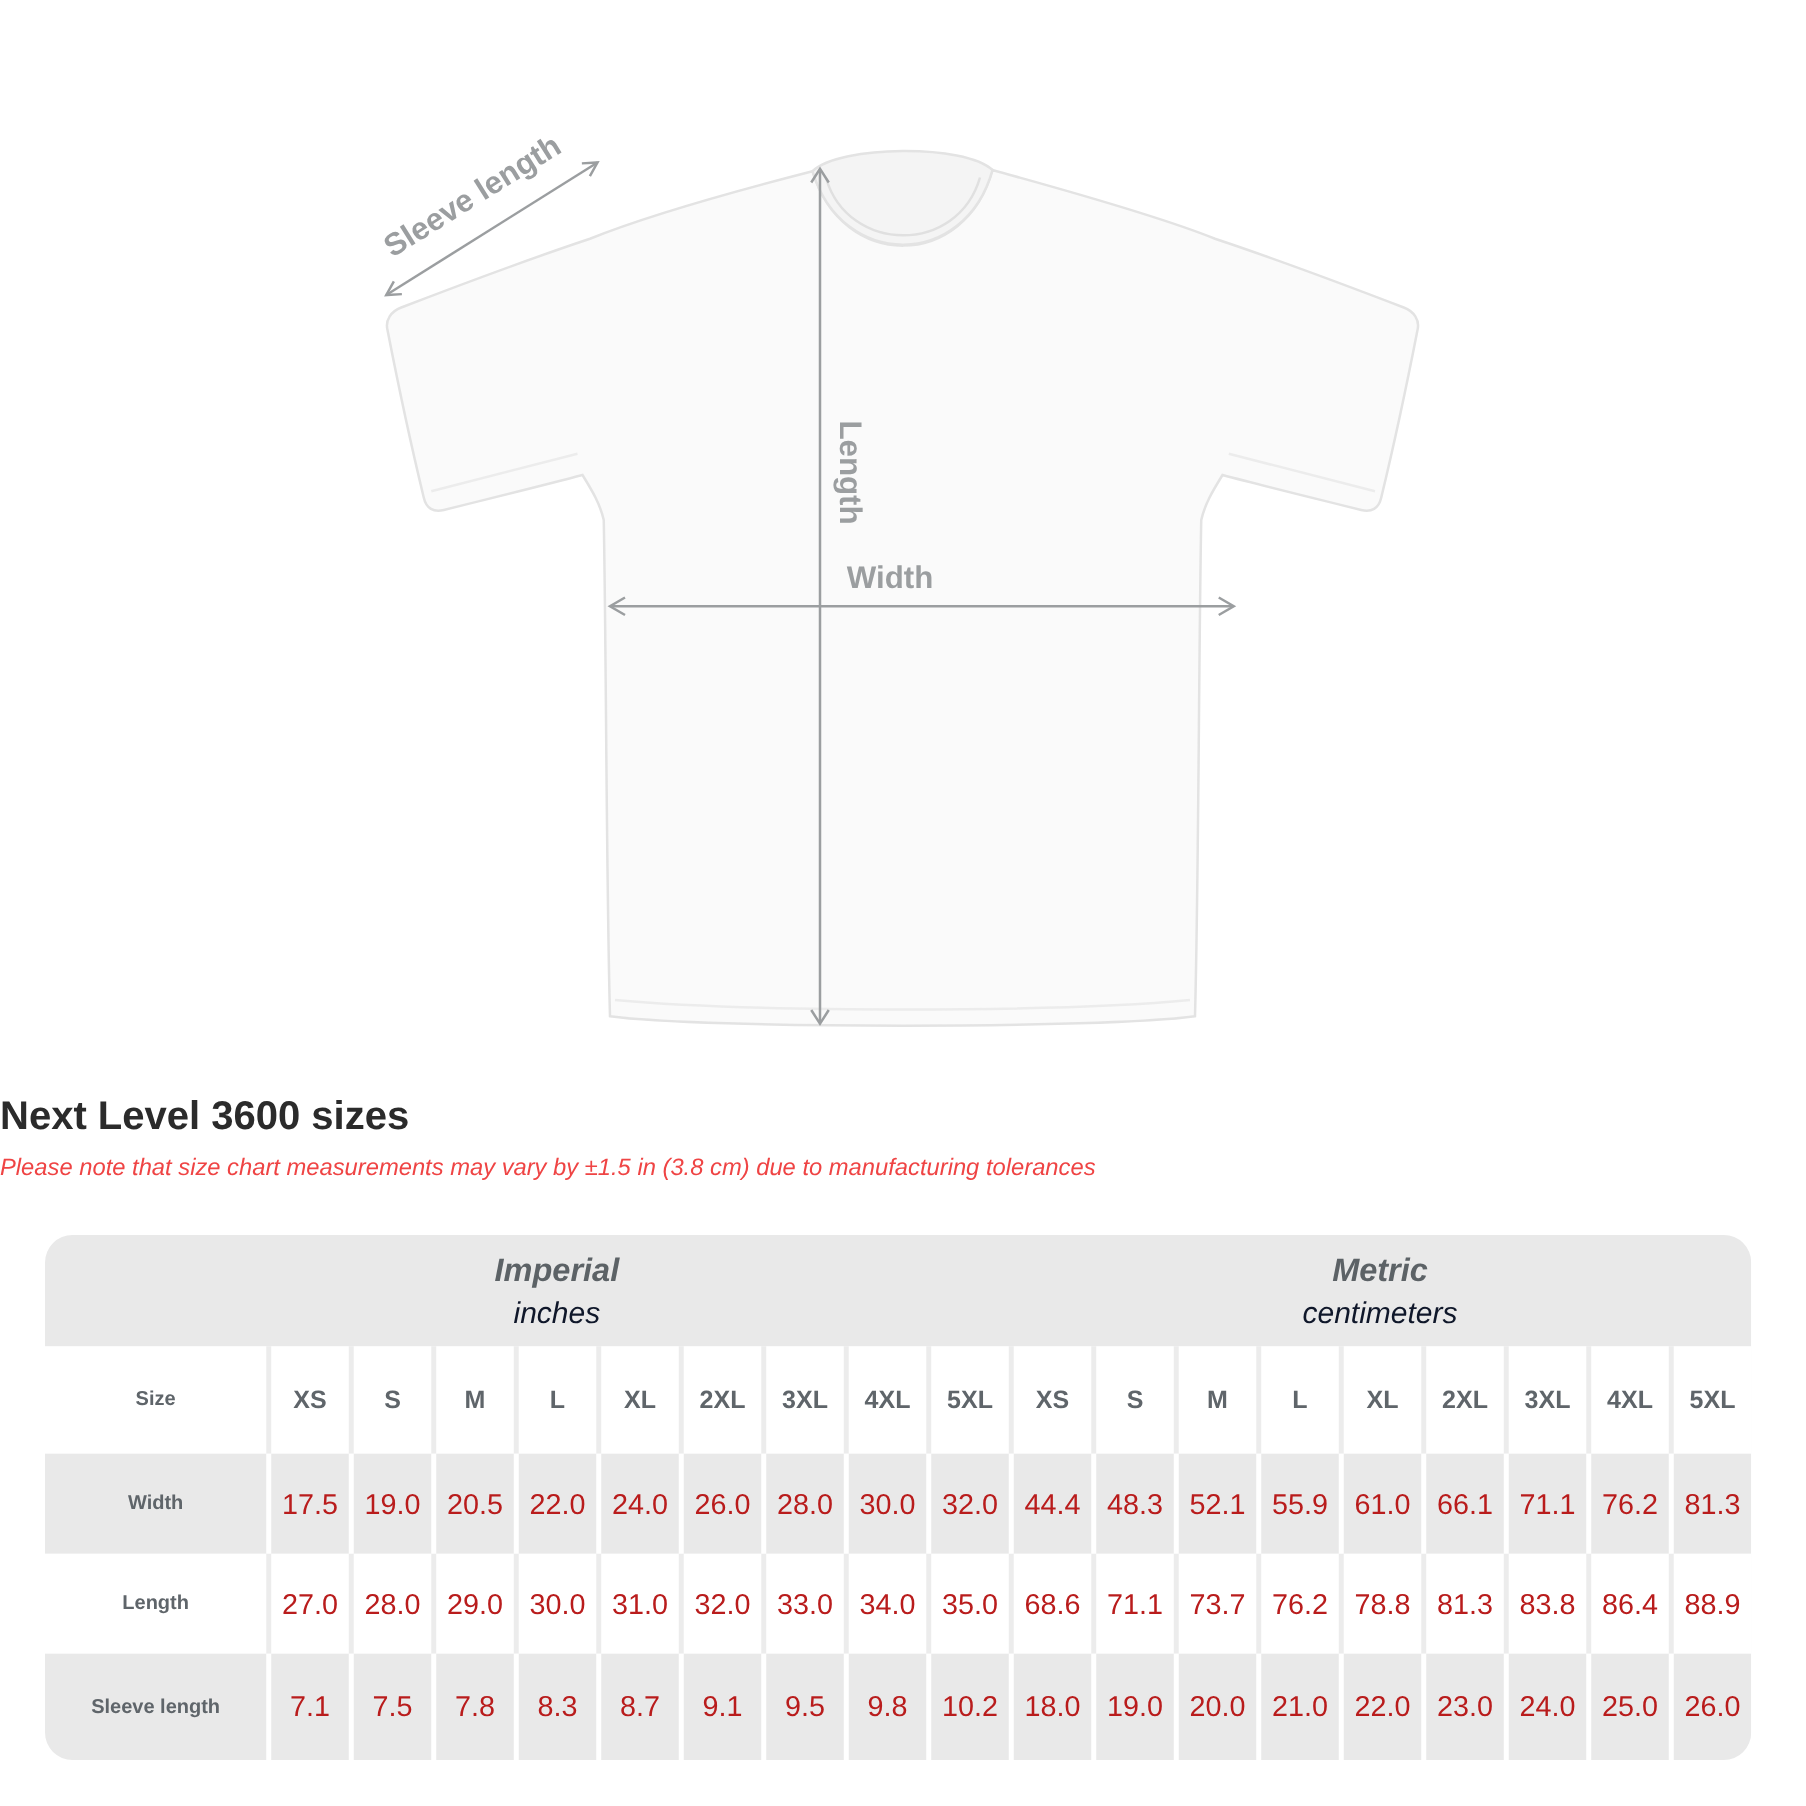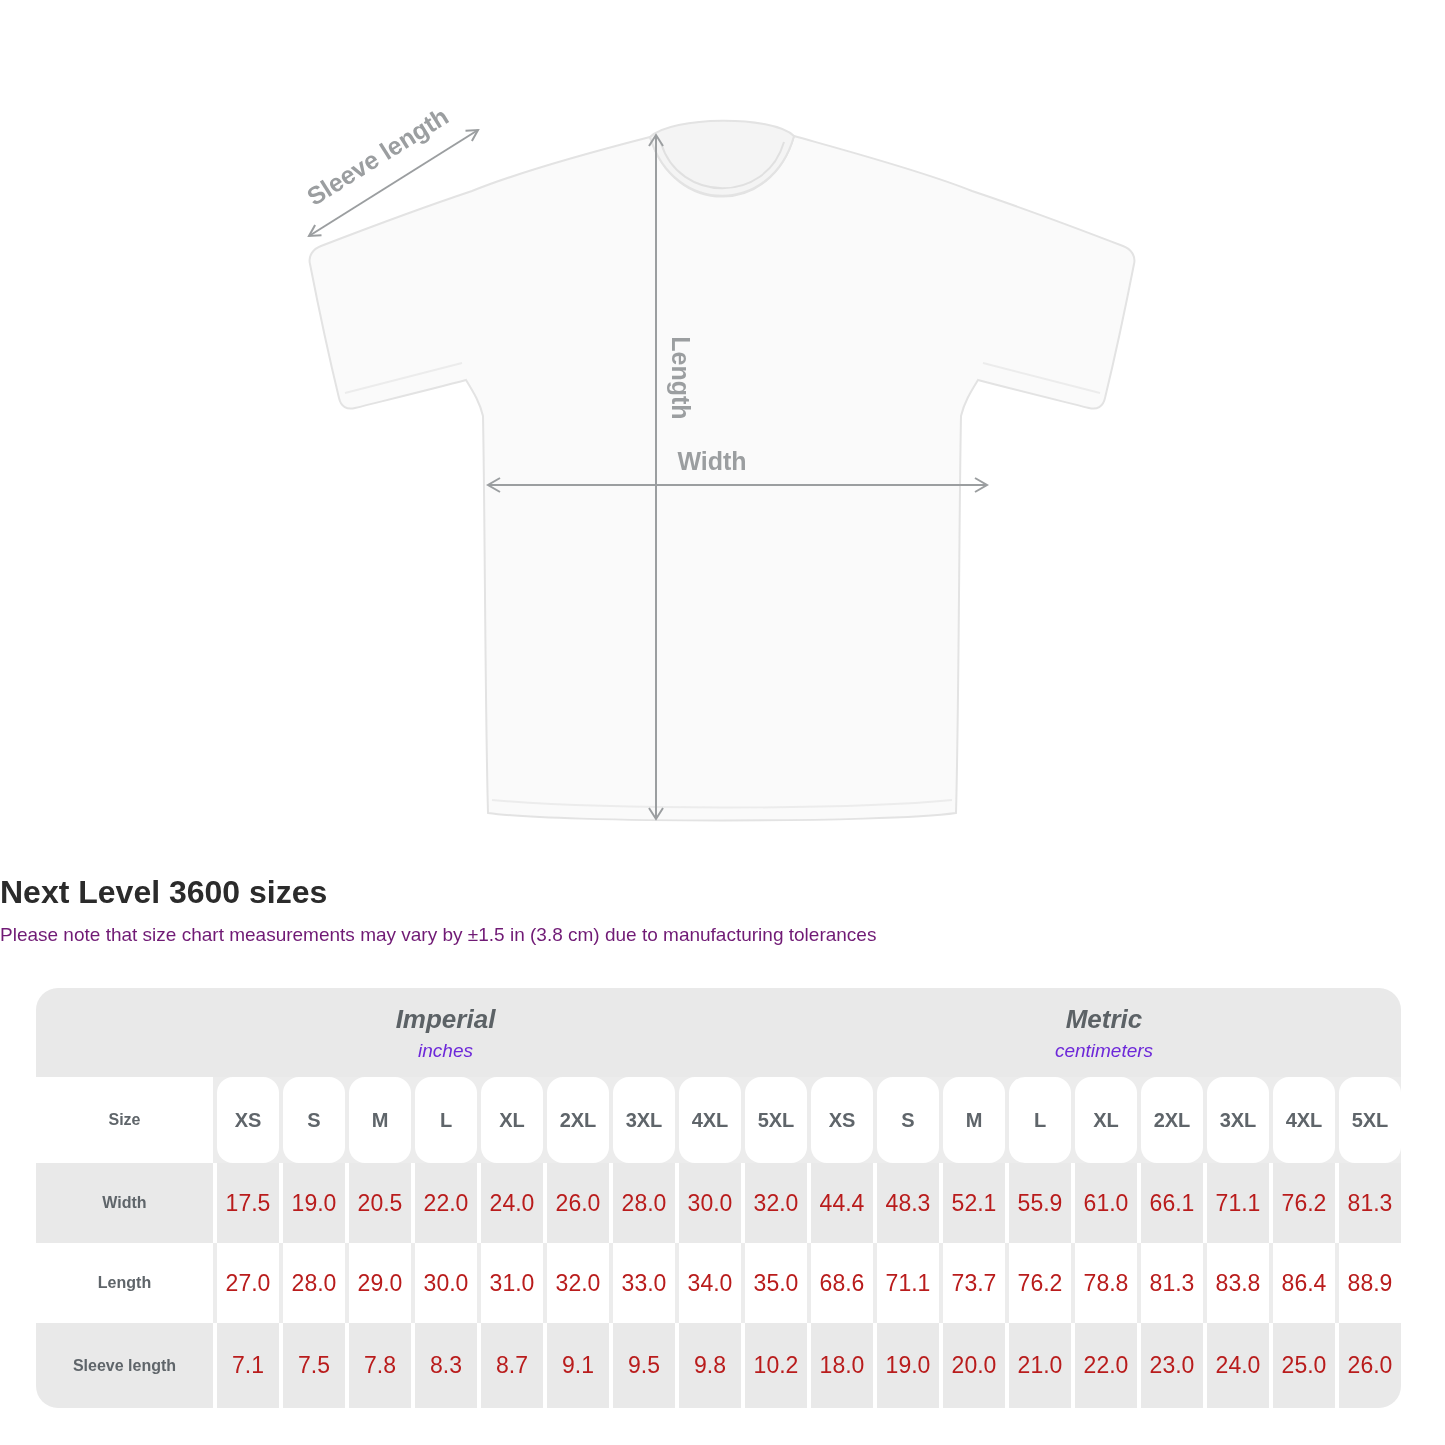--- a/index.html
+++ b/index.html
@@ -8,43 +8,43 @@
     font-family:"Liberation Sans", sans-serif;overflow:hidden;
   }
   
   #diagram{position:absolute;top:0;left:0;}
   .arrow-line{stroke:#9b9ea0;stroke-width:2;fill:none;}
   .arrow-head{stroke:#9b9ea0;stroke-width:2;fill:none;stroke-linejoin:miter;}
   .measure-label{font-family:"Liberation Sans", sans-serif;font-weight:bold;font-size:25px;fill:#9b9ea0;}
   
   .title-block{position:absolute;top:874px;left:0;width:1445px;}
   .page-title{font-size:32px;font-weight:bold;color:#2b2b2b;margin:0;}
-  .page-subtitle{font-size:19px;color:#701a75;margin:13px 16px 0 0;}
+  .page-subtitle{font-size:19px;font-style:italic;color:#ef4444;margin:13px 16px 0 0;}
   
   .size-table{
     position:absolute;left:36px;top:988px;width:1365px;
     border-radius:22px;overflow:hidden;background:#ffffff;
   }
   .band{display:flex;background:#e9e9e9;height:89px;}
   .grp{display:flex;flex-direction:column;align-items:center;justify-content:center;row-gap:5px;box-sizing:border-box;}
   .grp-imperial{width:771px;padding-left:48px;}
   .grp-metric{flex:1;}
   .u-name{font-weight:bold;font-style:italic;font-size:26px;color:#5c6266;}
-  .u-sub{font-style:italic;font-size:19px;color:#6d28d9;}
+  .u-sub{font-style:italic;font-size:24px;color:#0f172a;}
   .trow{display:grid;grid-template-columns:177px repeat(18,1fr);column-gap:4px;}
   .row-white{background:#ececec;}
   .row-white .cell{background:#ffffff;}
   .row-gray{background:#ffffff;}
   .row-gray .cell{background:#e9e9e9;}
   .cell{display:flex;align-items:center;justify-content:center;}
   .r-size{height:86px;}
   .r-width{height:80px;}
   .r-length{height:80px;}
   .r-sleeve{height:85px;}
-  .head{font-weight:bold;font-size:20px;color:#5f656a;border-radius:16px;}
+  .head{font-weight:bold;font-size:20px;color:#5f656a;}
   .rlabel{font-weight:bold;font-size:16px;color:#5f656a;}
   .val{font-size:23px;color:#b91c1c;}
 </style>
 </head>
 <body>
 
 <svg id="diagram" width="1445" height="870" viewBox="0 0 1445 870" xmlns="http://www.w3.org/2000/svg">
 
   <path d="M 650 137
        C 615 146 524 170 472 191

